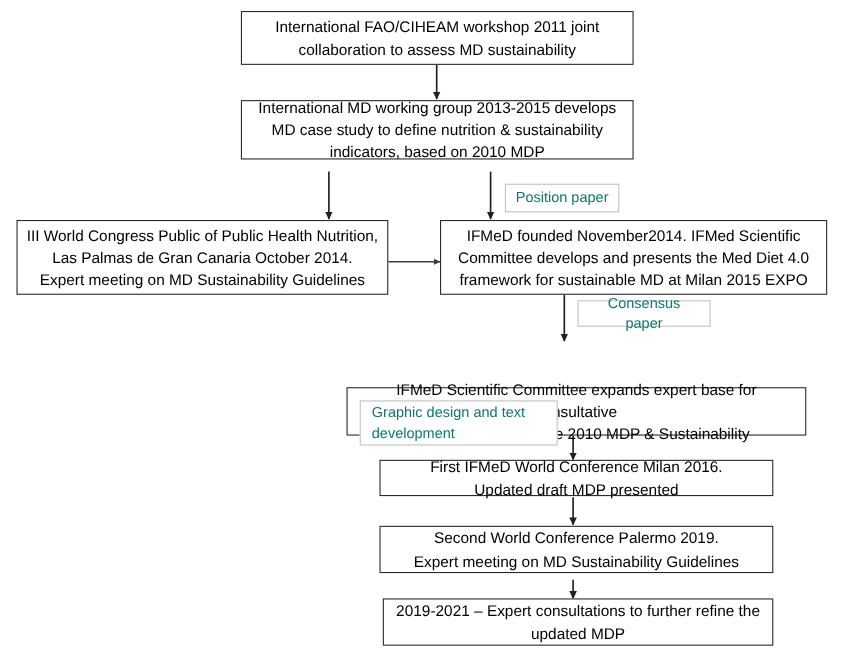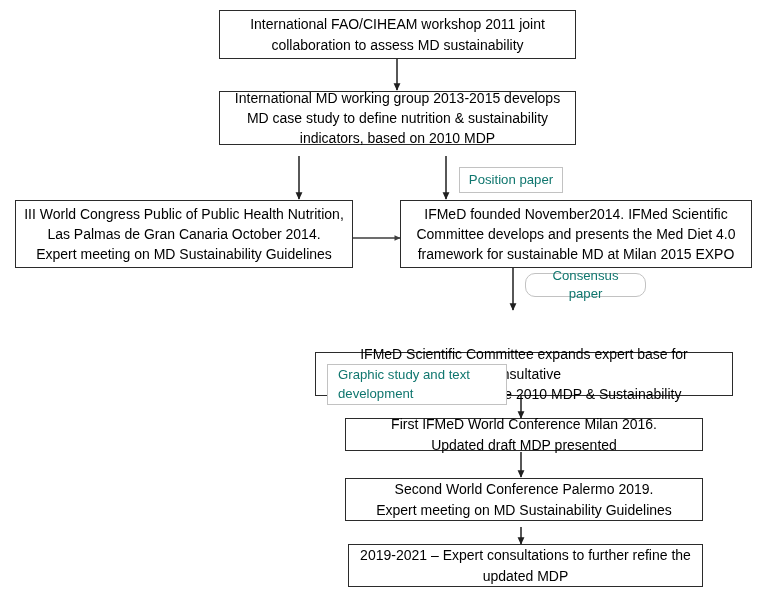--- a/index.html
+++ b/index.html
@@ -103,26 +103,26 @@
   <div class="label-note" style="left:459px; top:167px; width:104px; height:26px;">Position paper</div>
 
   <div class="node" style="left:15px; top:200px; width:338px; height:68px;">III World Congress Public  of Public Health Nutrition,
 Las Palmas de Gran Canaria October 2014.
 Expert meeting on MD Sustainability Guidelines</div>
 
   <div class="node" style="left:400px; top:200px; width:352px; height:68px;">IFMeD founded November2014. IFMed Scientific
 Committee develops and presents the  Med Diet 4.0
 framework for sustainable  MD at Milan 2015 EXPO</div>
 
-  <div class="label-note" style="left:525px; top:273px; width:121px; height:24px;border-radius:10px;">Consensus paper</div>
+  <div class="label-note" style="left:525px; top:273px; width:121px; height:24px;">Consensus paper</div>
 
   <div class="node" style="left:315px; top:309px; width:418px; height:44px;margin-top:43px;">IFMeD Scientific Committee expands expert base  for consultative
 process of  updating the 2010 MDP &amp; Sustainability</div>
 
-  <div class="label-note left" style="left:327px; top:364px; width:180px; height:41px;">Graphic study and text
+  <div class="label-note left" style="left:327px; top:364px; width:180px; height:41px;">Graphic design and text
 development</div>
 
   <div class="node" style="left:345px; top:418px; width:358px; height:33px;">First IFMeD World Conference Milan 2016.
 Updated draft MDP presented</div>
 
   <div class="node" style="left:345px; top:478px; width:358px; height:43px;">Second World Conference Palermo 2019.
 Expert meeting on MD Sustainability Guidelines</div>
 
   <div class="node" style="left:348px; top:544px; width:355px; height:43px;">2019-2021 – Expert consultations to further refine the
 updated MDP</div>

